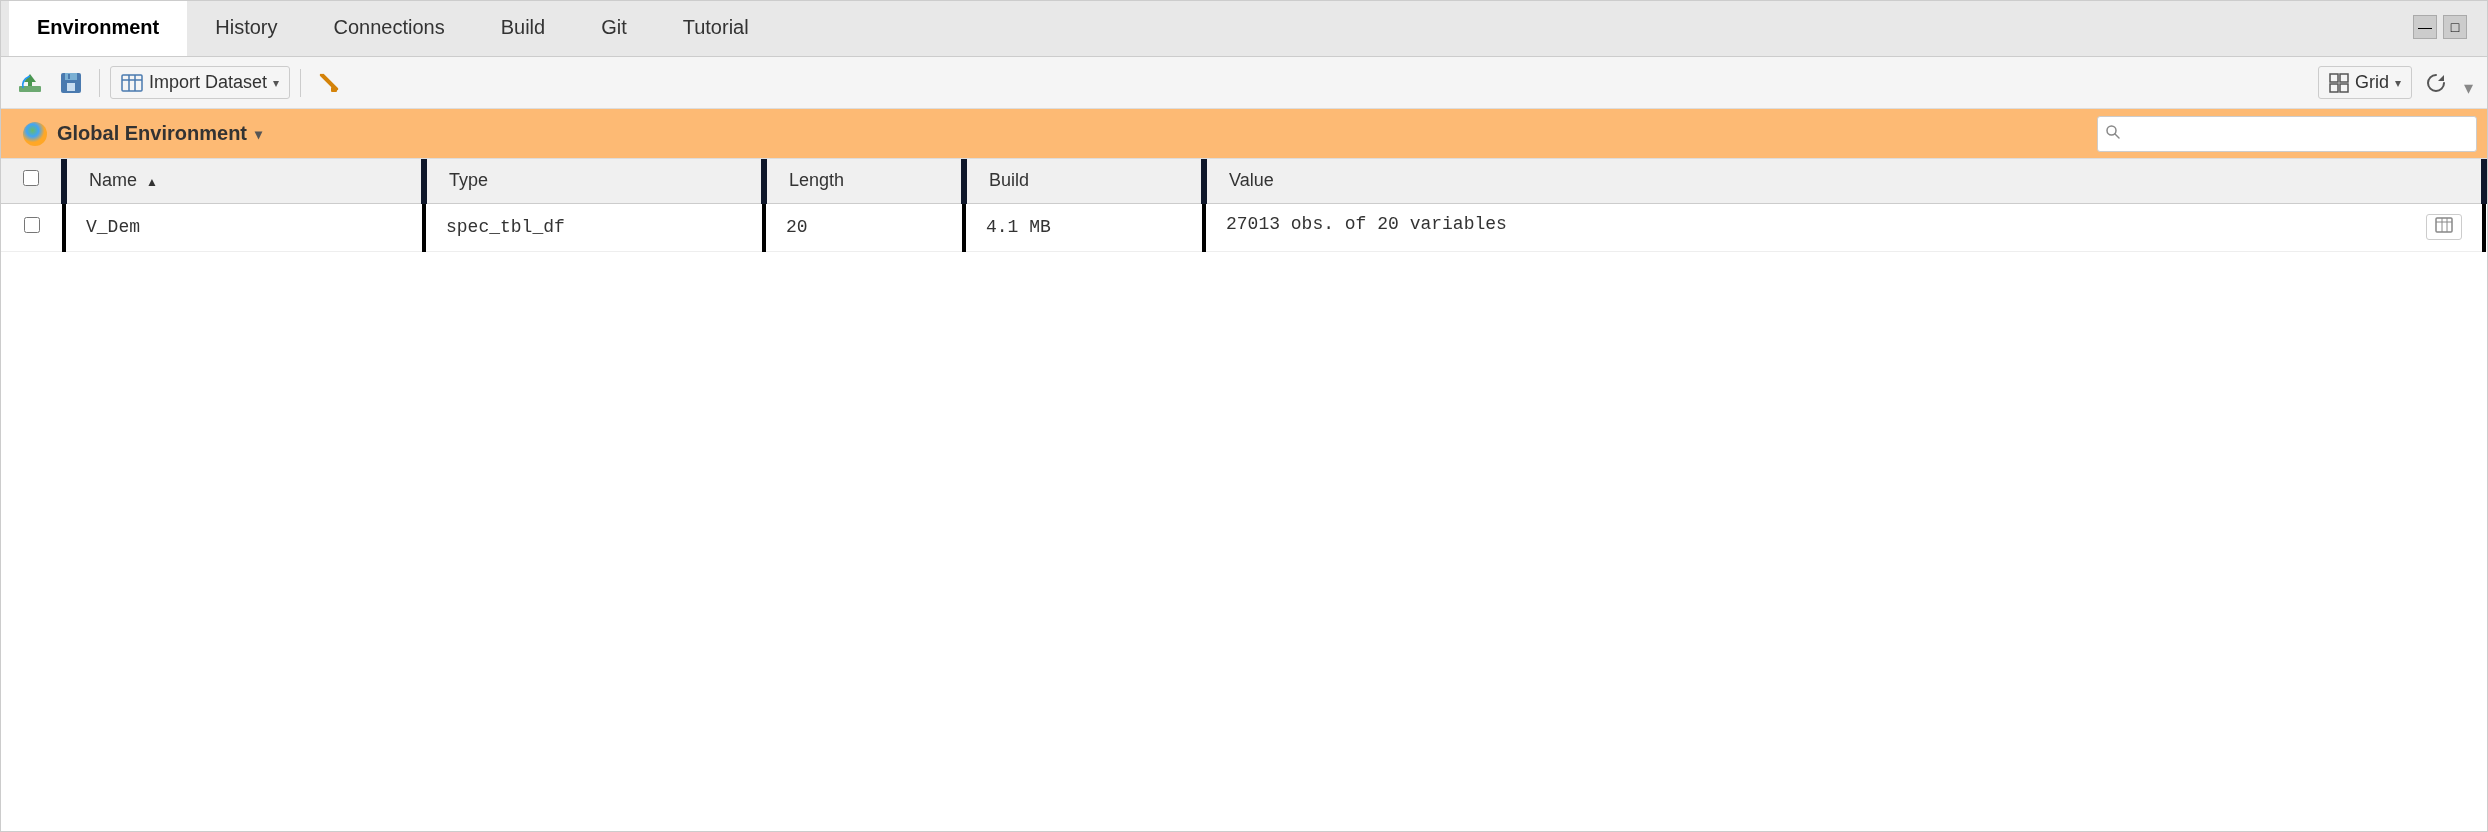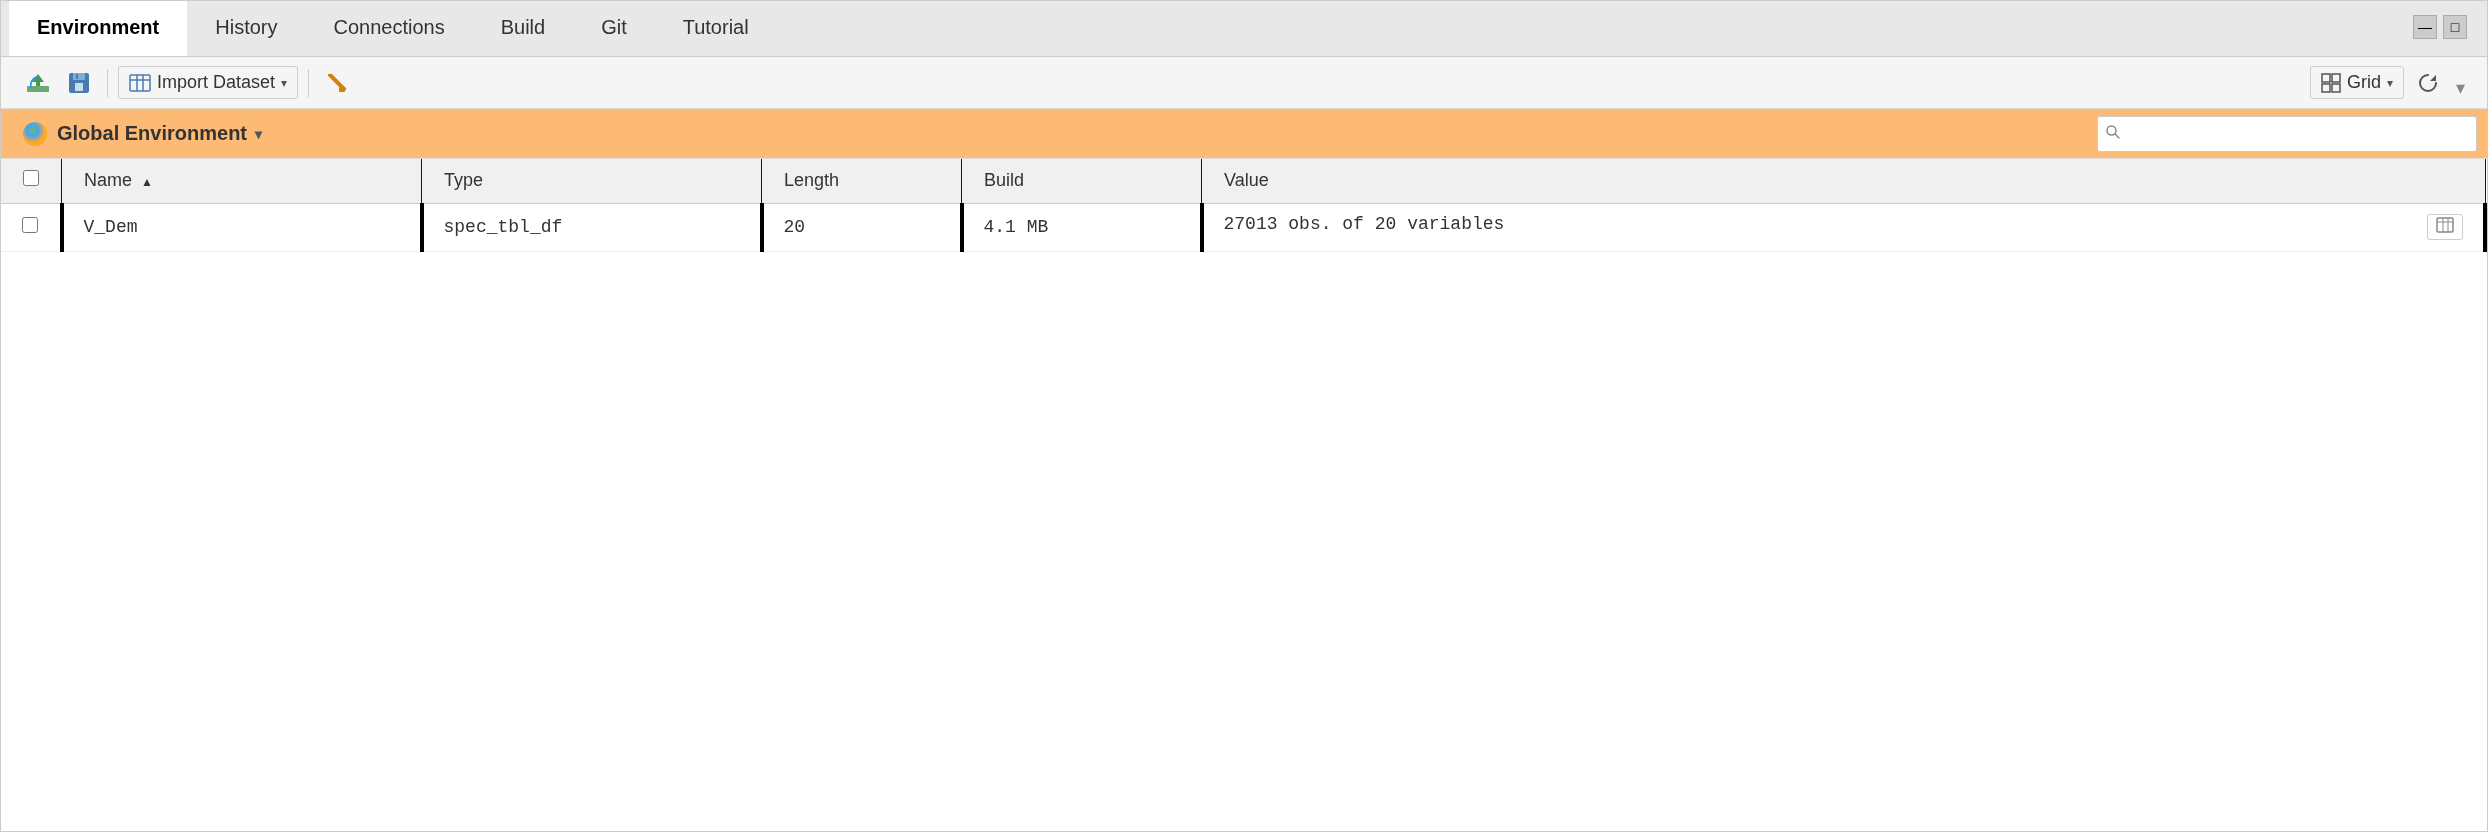--- a/index.html
+++ b/index.html
@@ -53,21 +53,21 @@
       background: #ffffff;
       border-bottom: 2px solid transparent;
       color: #000000;
       font-weight: 600;
     }
 
     
     .toolbar {
       display: flex;
       align-items: center;
-      padding: 6px 18px;
+      padding: 6px 10px;
       border-bottom: 1px solid #dddddd;
       background: #f5f5f5;
       height: 52px;
       gap: 4px;
     }
 
     .toolbar-btn {
       display: flex;
       align-items: center;
       justify-content: center;
@@ -195,21 +195,21 @@
       background: #f0f0f0;
       border-bottom: 1px solid #cccccc;
     }
 
     thead th {
       text-align: left;
       padding: 8px 22px;
       font-size: 18px;
       font-weight: 500;
       color: #333;
-      border-right: 1px solid #0f172a;
+      border-right: 6px solid #0f172a;
       white-space: nowrap;
       height: 44px;
     }
 
     thead th:first-child {
       width: 50px;
     }
 
     thead th.sortable {
       cursor: pointer;

